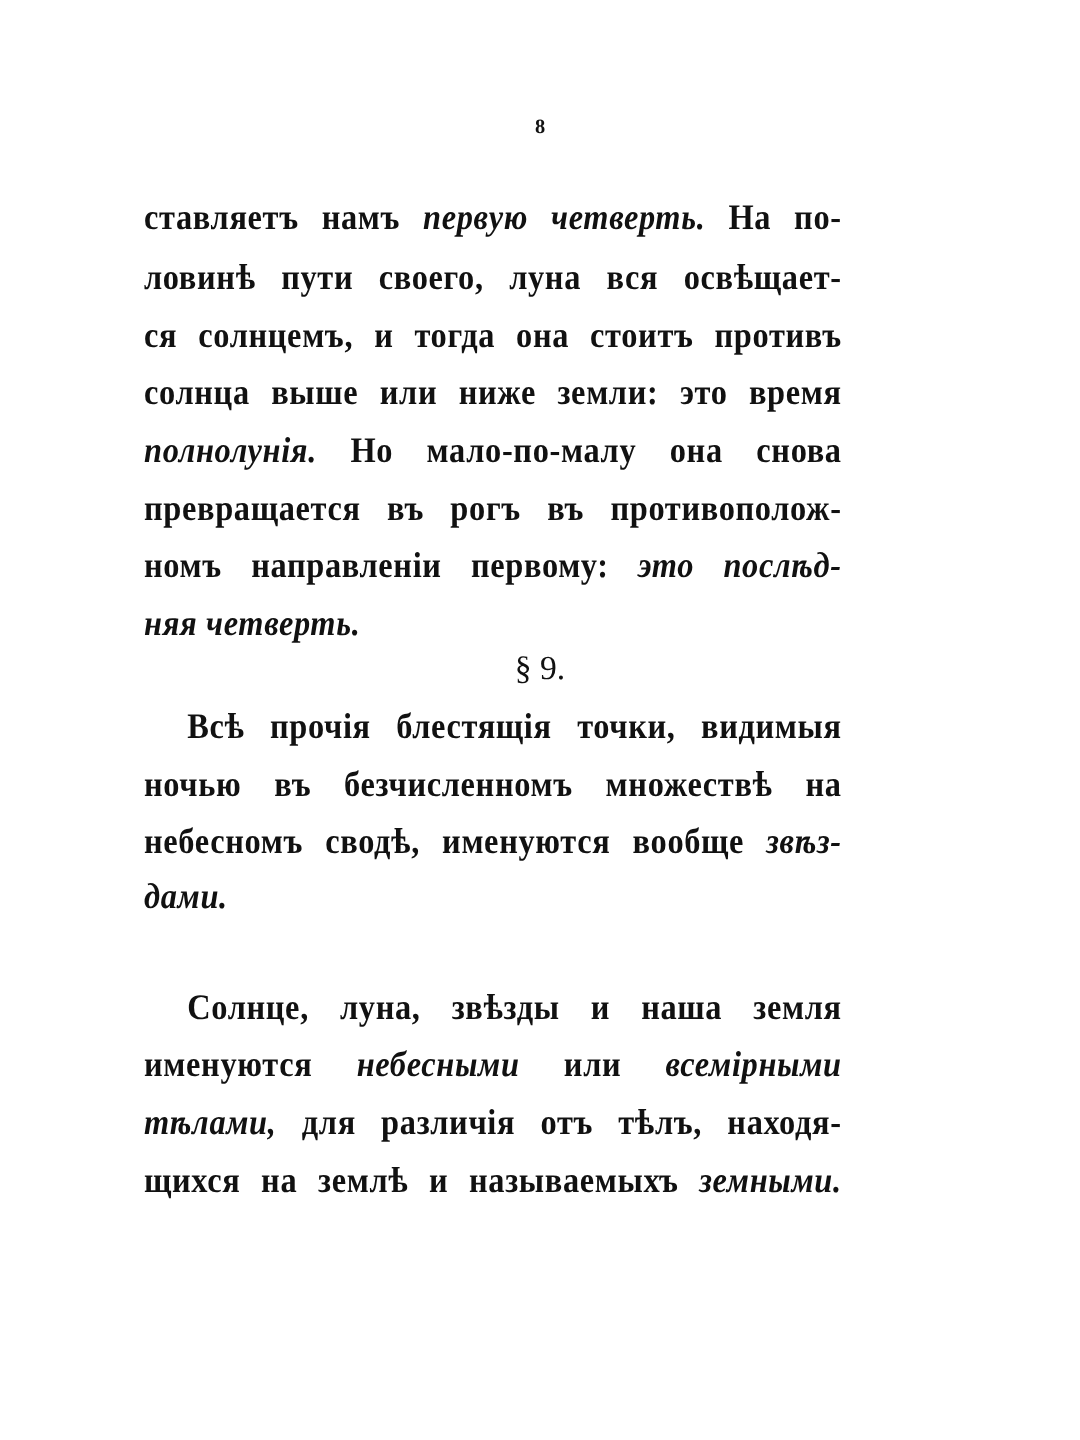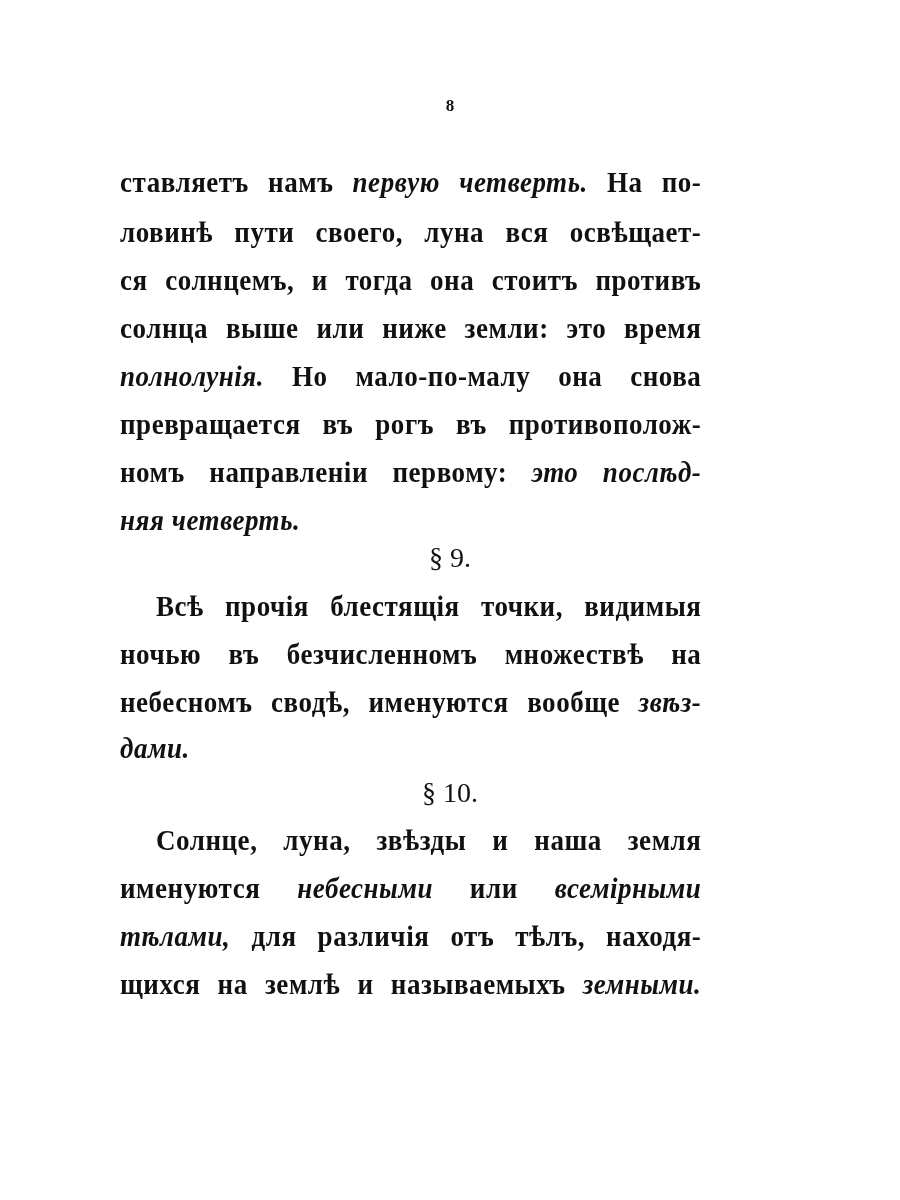--- a/index.html
+++ b/index.html
@@ -41,18 +41,17 @@
   <div class="line justify" style="top:406px"><span>превращается въ рогъ въ противополож-</span></div>
   <div class="line justify" style="top:454px"><span>номъ направленіи первому: </span><em>это послѣд-</em></div>
   <div class="line" style="top:502px"><em>няя четверть.</em></div>
 
   <div class="section" style="top:540px">§ 9.</div>
   <div class="line justify indent" style="top:588px"><span>Всѣ прочія блестящія точки, видимыя</span></div>
   <div class="line justify" style="top:636px"><span>ночью въ безчисленномъ множествѣ на</span></div>
   <div class="line justify" style="top:684px"><span>небесномъ сводѣ, именуются вообще </span><em>звѣз-</em></div>
   <div class="line" style="top:730px"><em>дами.</em></div>
 
-  <div class="section" style="top:775px">§ 10.</div>
   <div class="line justify indent" style="top:822px"><span>Солнце, луна, звѣзды и наша земля</span></div>
   <div class="line justify" style="top:870px"><span>именуются </span><em>небесными</em><span> или </span><em>всемірными</em></div>
   <div class="line justify" style="top:918px"><em>тѣлами,</em><span> для различія отъ тѣлъ, находя-</span></div>
   <div class="line justify" style="top:966px"><span>щихся на землѣ и называемыхъ </span><em>земными.</em></div>
 </div>
 
 </body></html>

